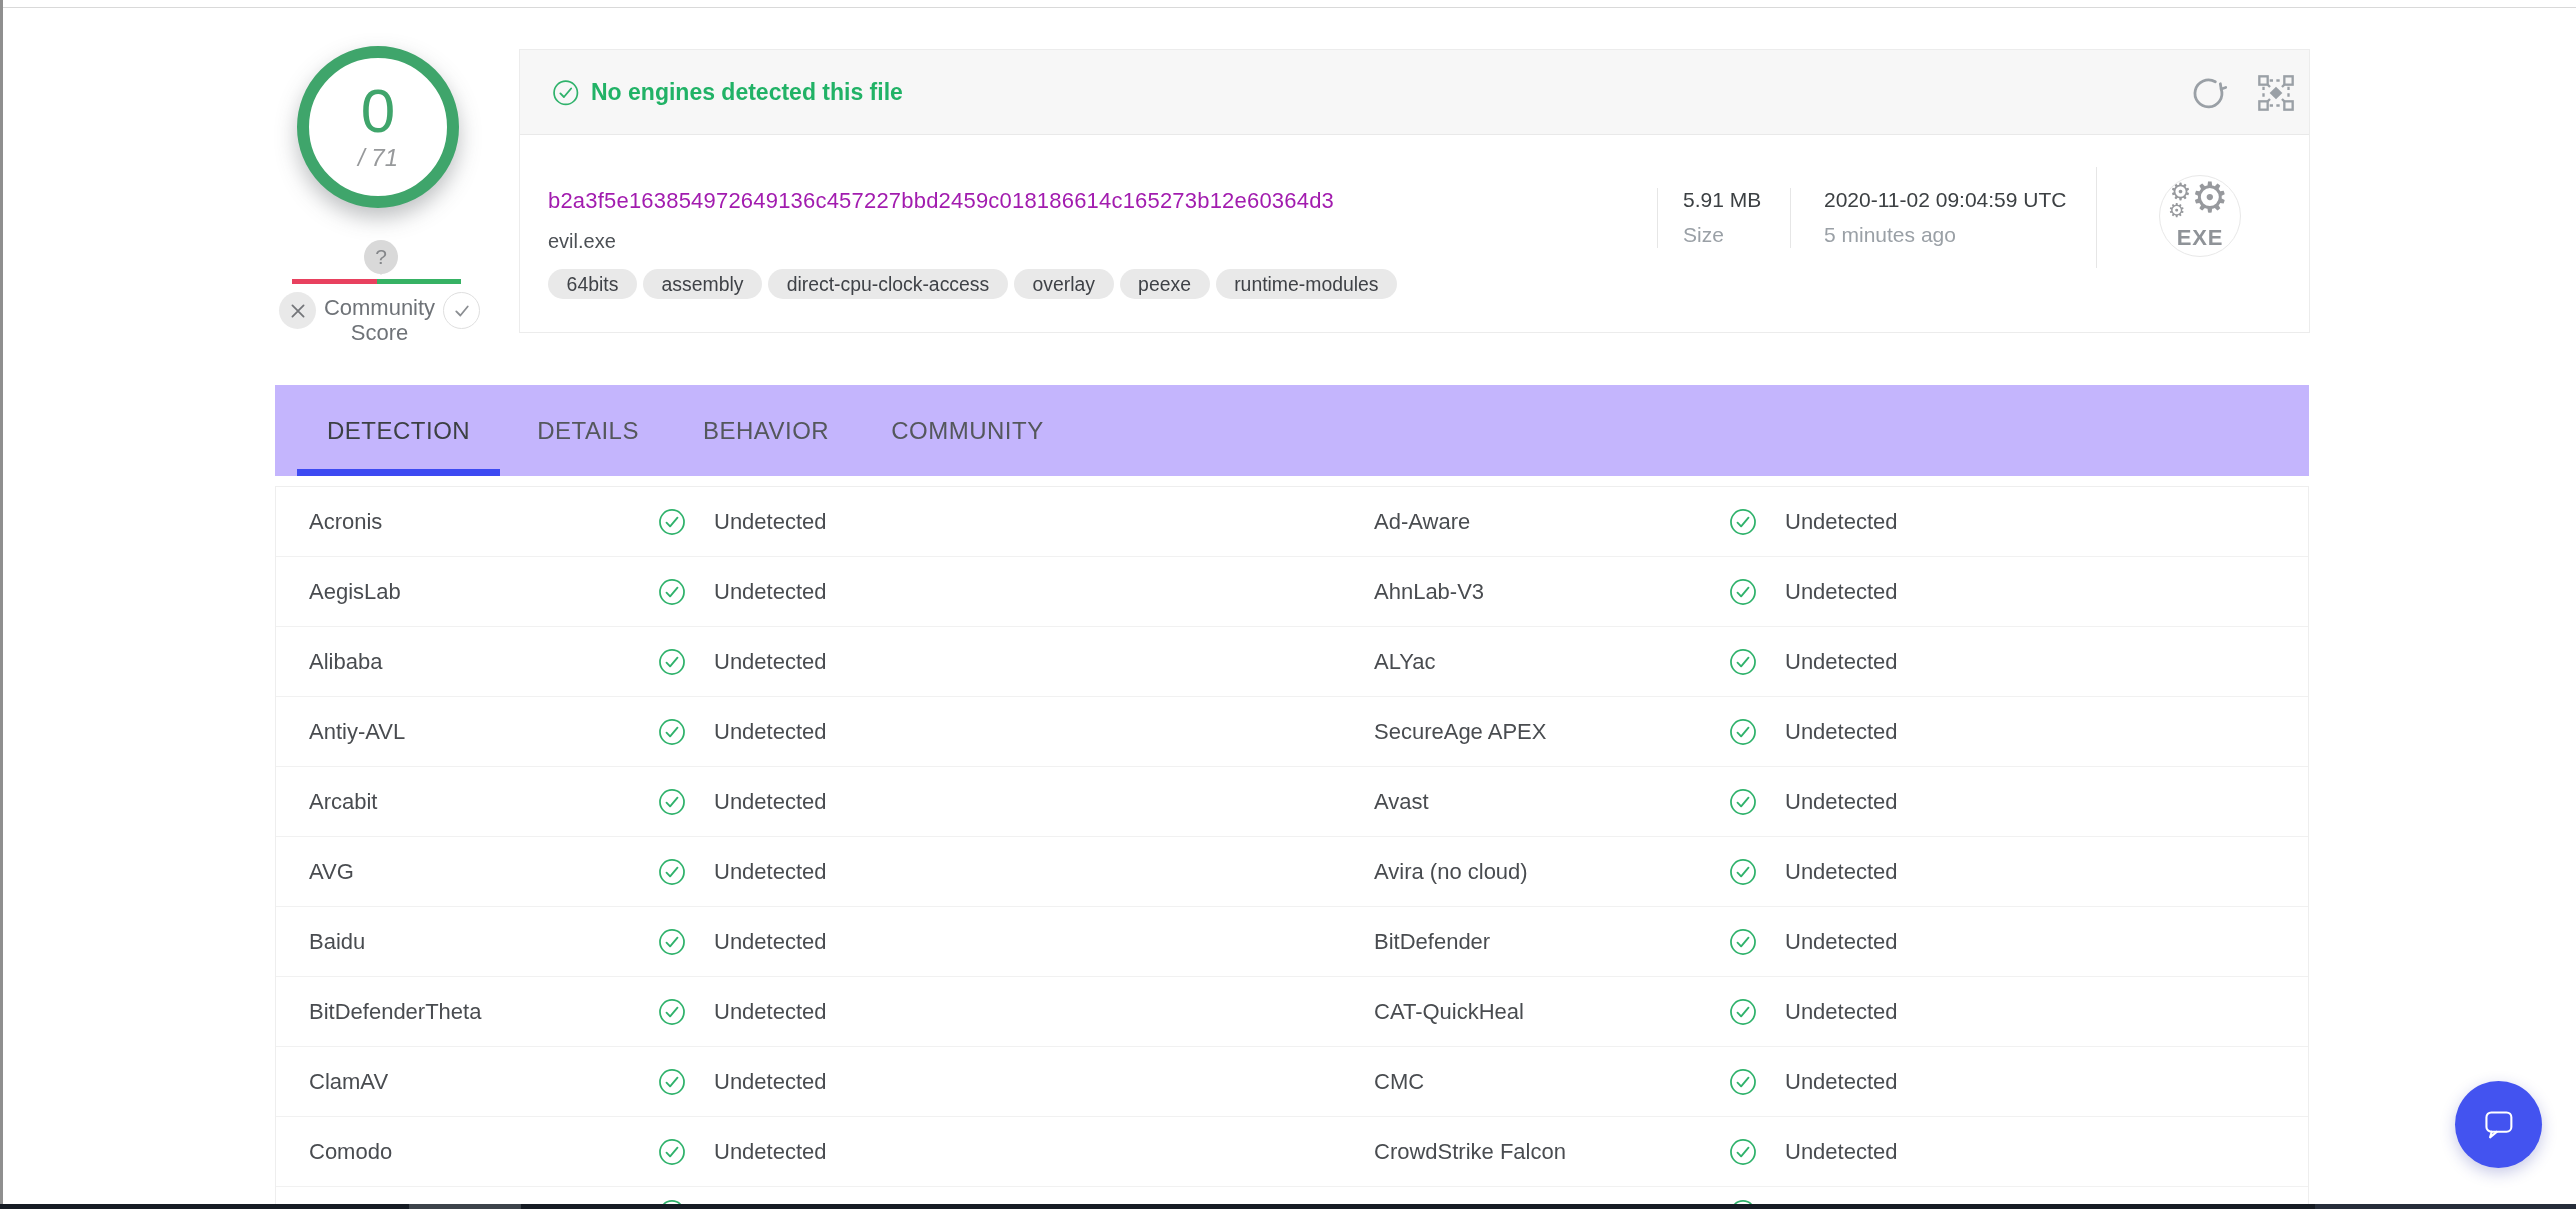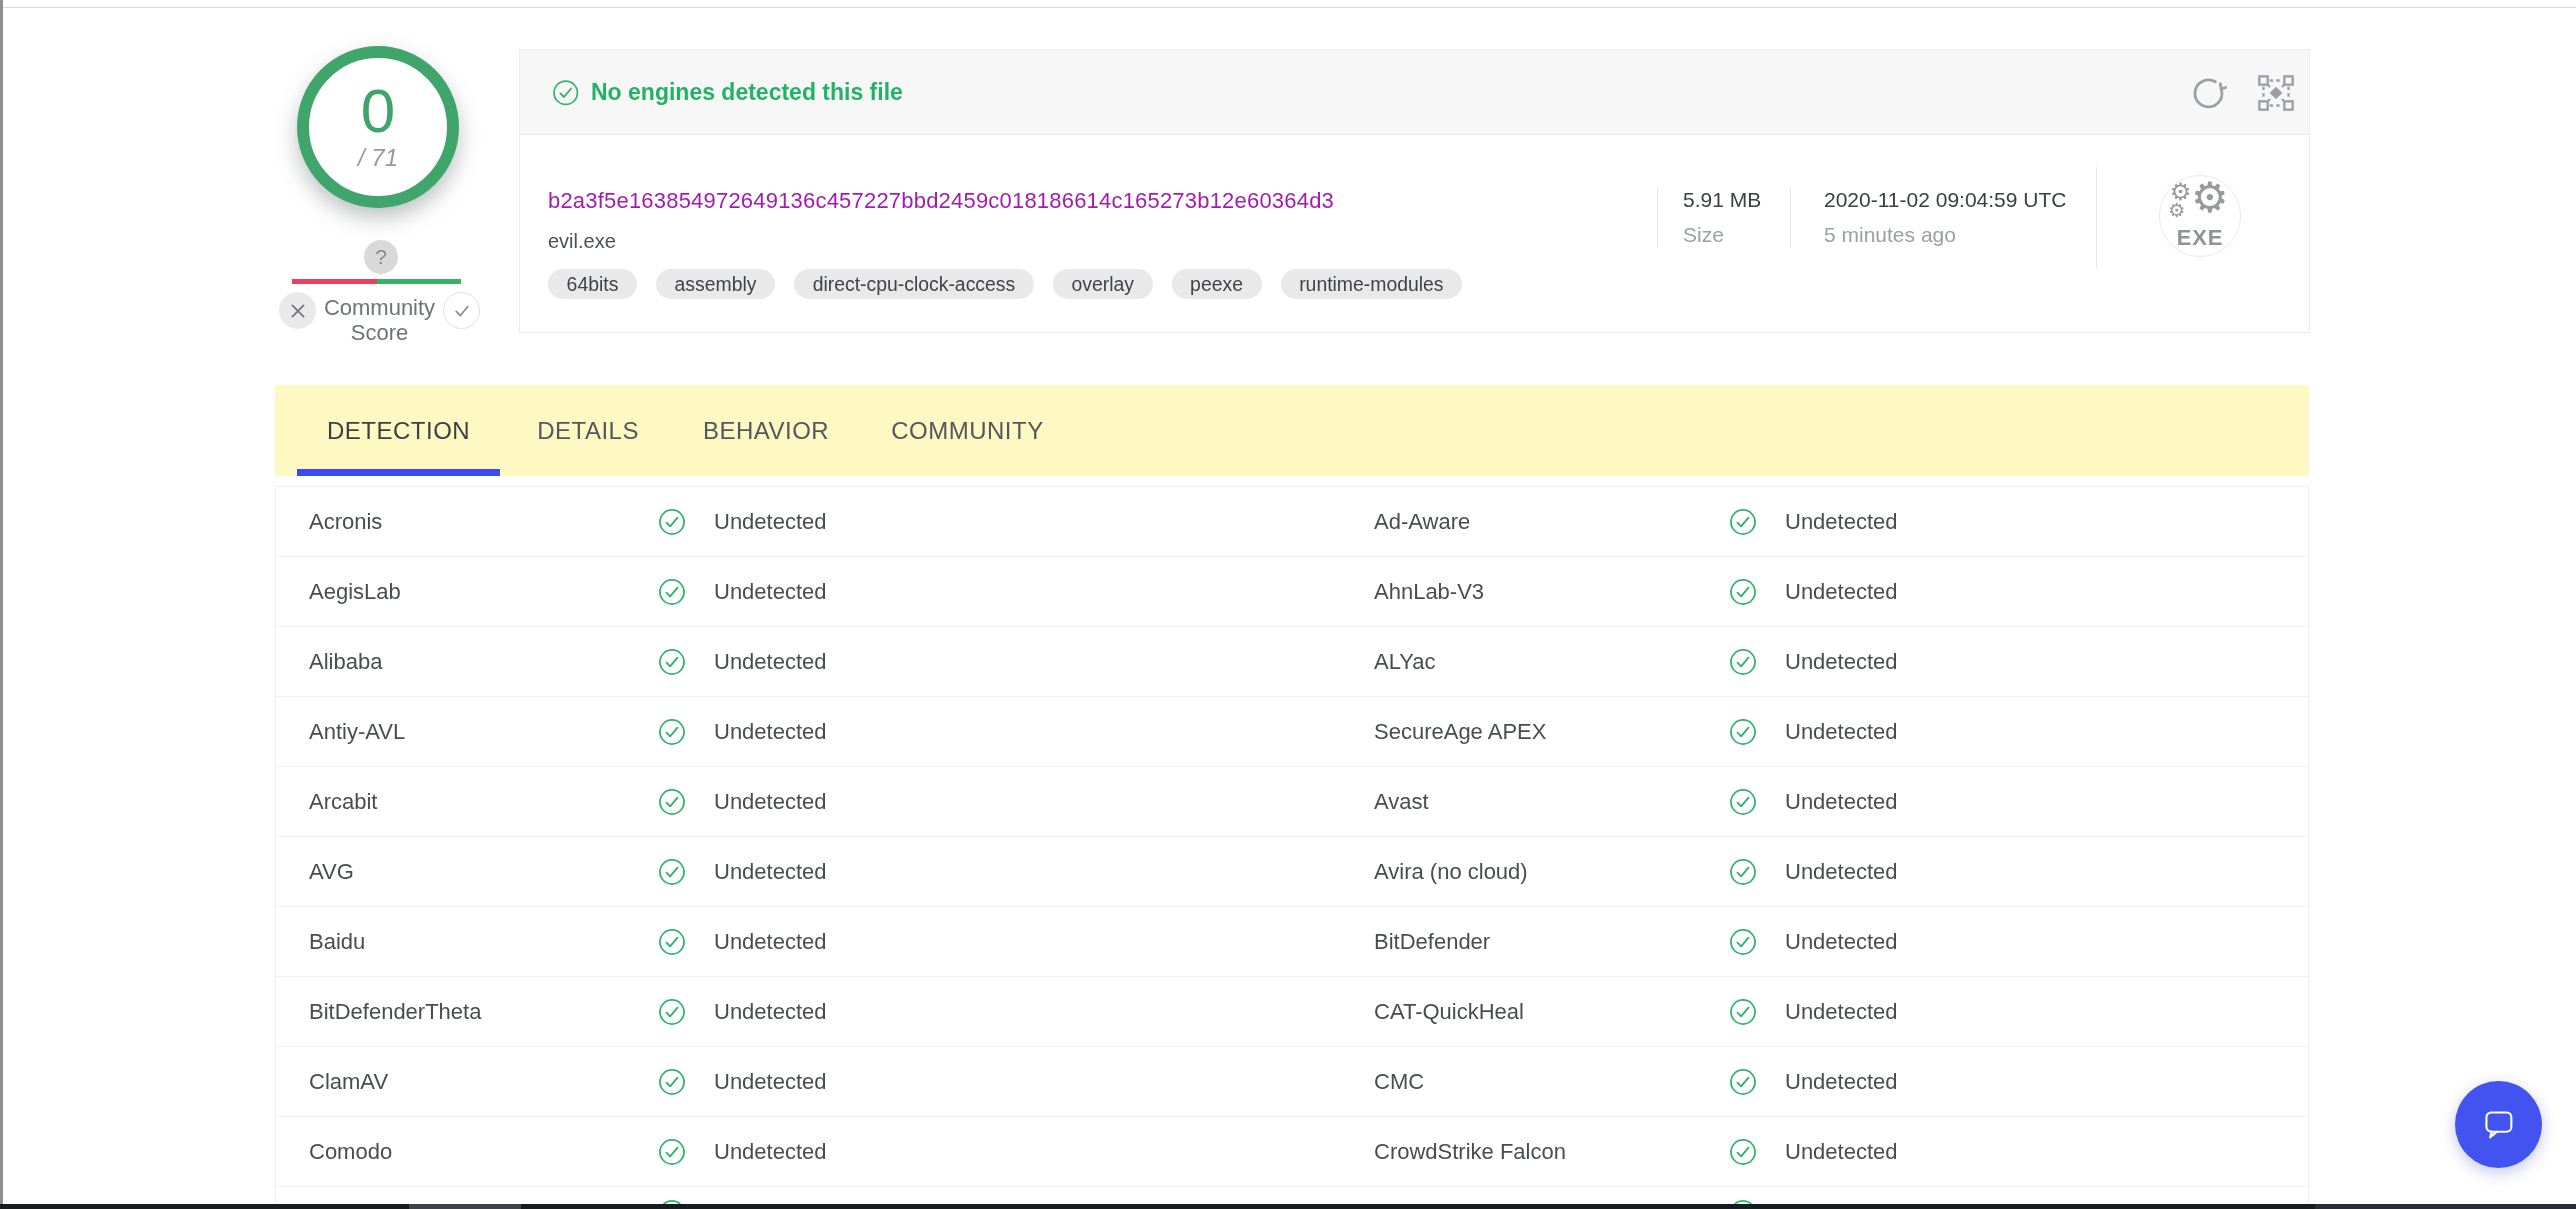--- a/index.html
+++ b/index.html
@@ -66,21 +66,21 @@
   .status-text {
     position:absolute; left:71px; top:0; height:85px; display:flex; align-items:center;
     font-size:23px; font-weight:700; color:var(--green);
   }
   .hdr-action { position:absolute; cursor:pointer; }
   .icon-reanalyze { left:1669px; top:24px; }
   .icon-similar   { left:1736px; top:23px; }
 
   .hash-line { position:absolute; left:28px; top:138px; font-size:22px; color:#a21caf; letter-spacing:0.2px; }
   .file-name { position:absolute; left:28px; top:180px; font-size:20px; color:#4c5055; }
-  .tags-row  { position:absolute; left:28px; top:219px; display:flex; gap:19px; }
+  .tags-row  { position:absolute; left:28px; top:219px; display:flex; gap:6px; }
   .tag-pill {
     height:30px; line-height:30px; padding:0 18.6px; border-radius:15.4px;
     background:#e9e9e9; font-size:19.4px; color:#3f4247; white-space:nowrap; cursor:pointer;
   }
 
   .meta-div { position:absolute; width:0.8px; background:#e6e6e6; }
   .div-1 { left:1137px; top:138px; height:60px; }
   .div-2 { left:1270px; top:138px; height:60px; }
   .div-3 { left:1576px; top:117px; height:101px; }
   .meta-block { position:absolute; top:138px; display:flex; flex-direction:column; gap:10.5px; }
@@ -98,21 +98,21 @@
   .gear-small { left:9.7px; top:1.6px;  font-size:24px; }
   .gear-tiny  { left:8px; top:23px; font-size:19.4px; }
   .exe-label {
     position:absolute; bottom:4.9px; width:100%; text-align:center;
     font-size:22px; font-weight:700; color:#8f9398; letter-spacing:0.8px;
   }
 
   
   .tabs-bar {
     position:absolute; left:275px; top:385px; width:2034px; height:91px;
-    background:#fef9c3; display:flex; align-items:stretch;
+    background:#c4b5fd; display:flex; align-items:stretch;
   }
   .tab {
     position:relative; display:flex; align-items:center;
     font-size:24px; letter-spacing:0.5px; font-weight:500; color:#54575c; cursor:pointer;
   }
   .tab:nth-child(1){ margin-left:52px; }
   .tab:nth-child(2){ margin-left:67px; }
   .tab:nth-child(3){ margin-left:64px; }
   .tab:nth-child(4){ margin-left:62px; }
   .tab:nth-child(5){ margin-left:94px; }

